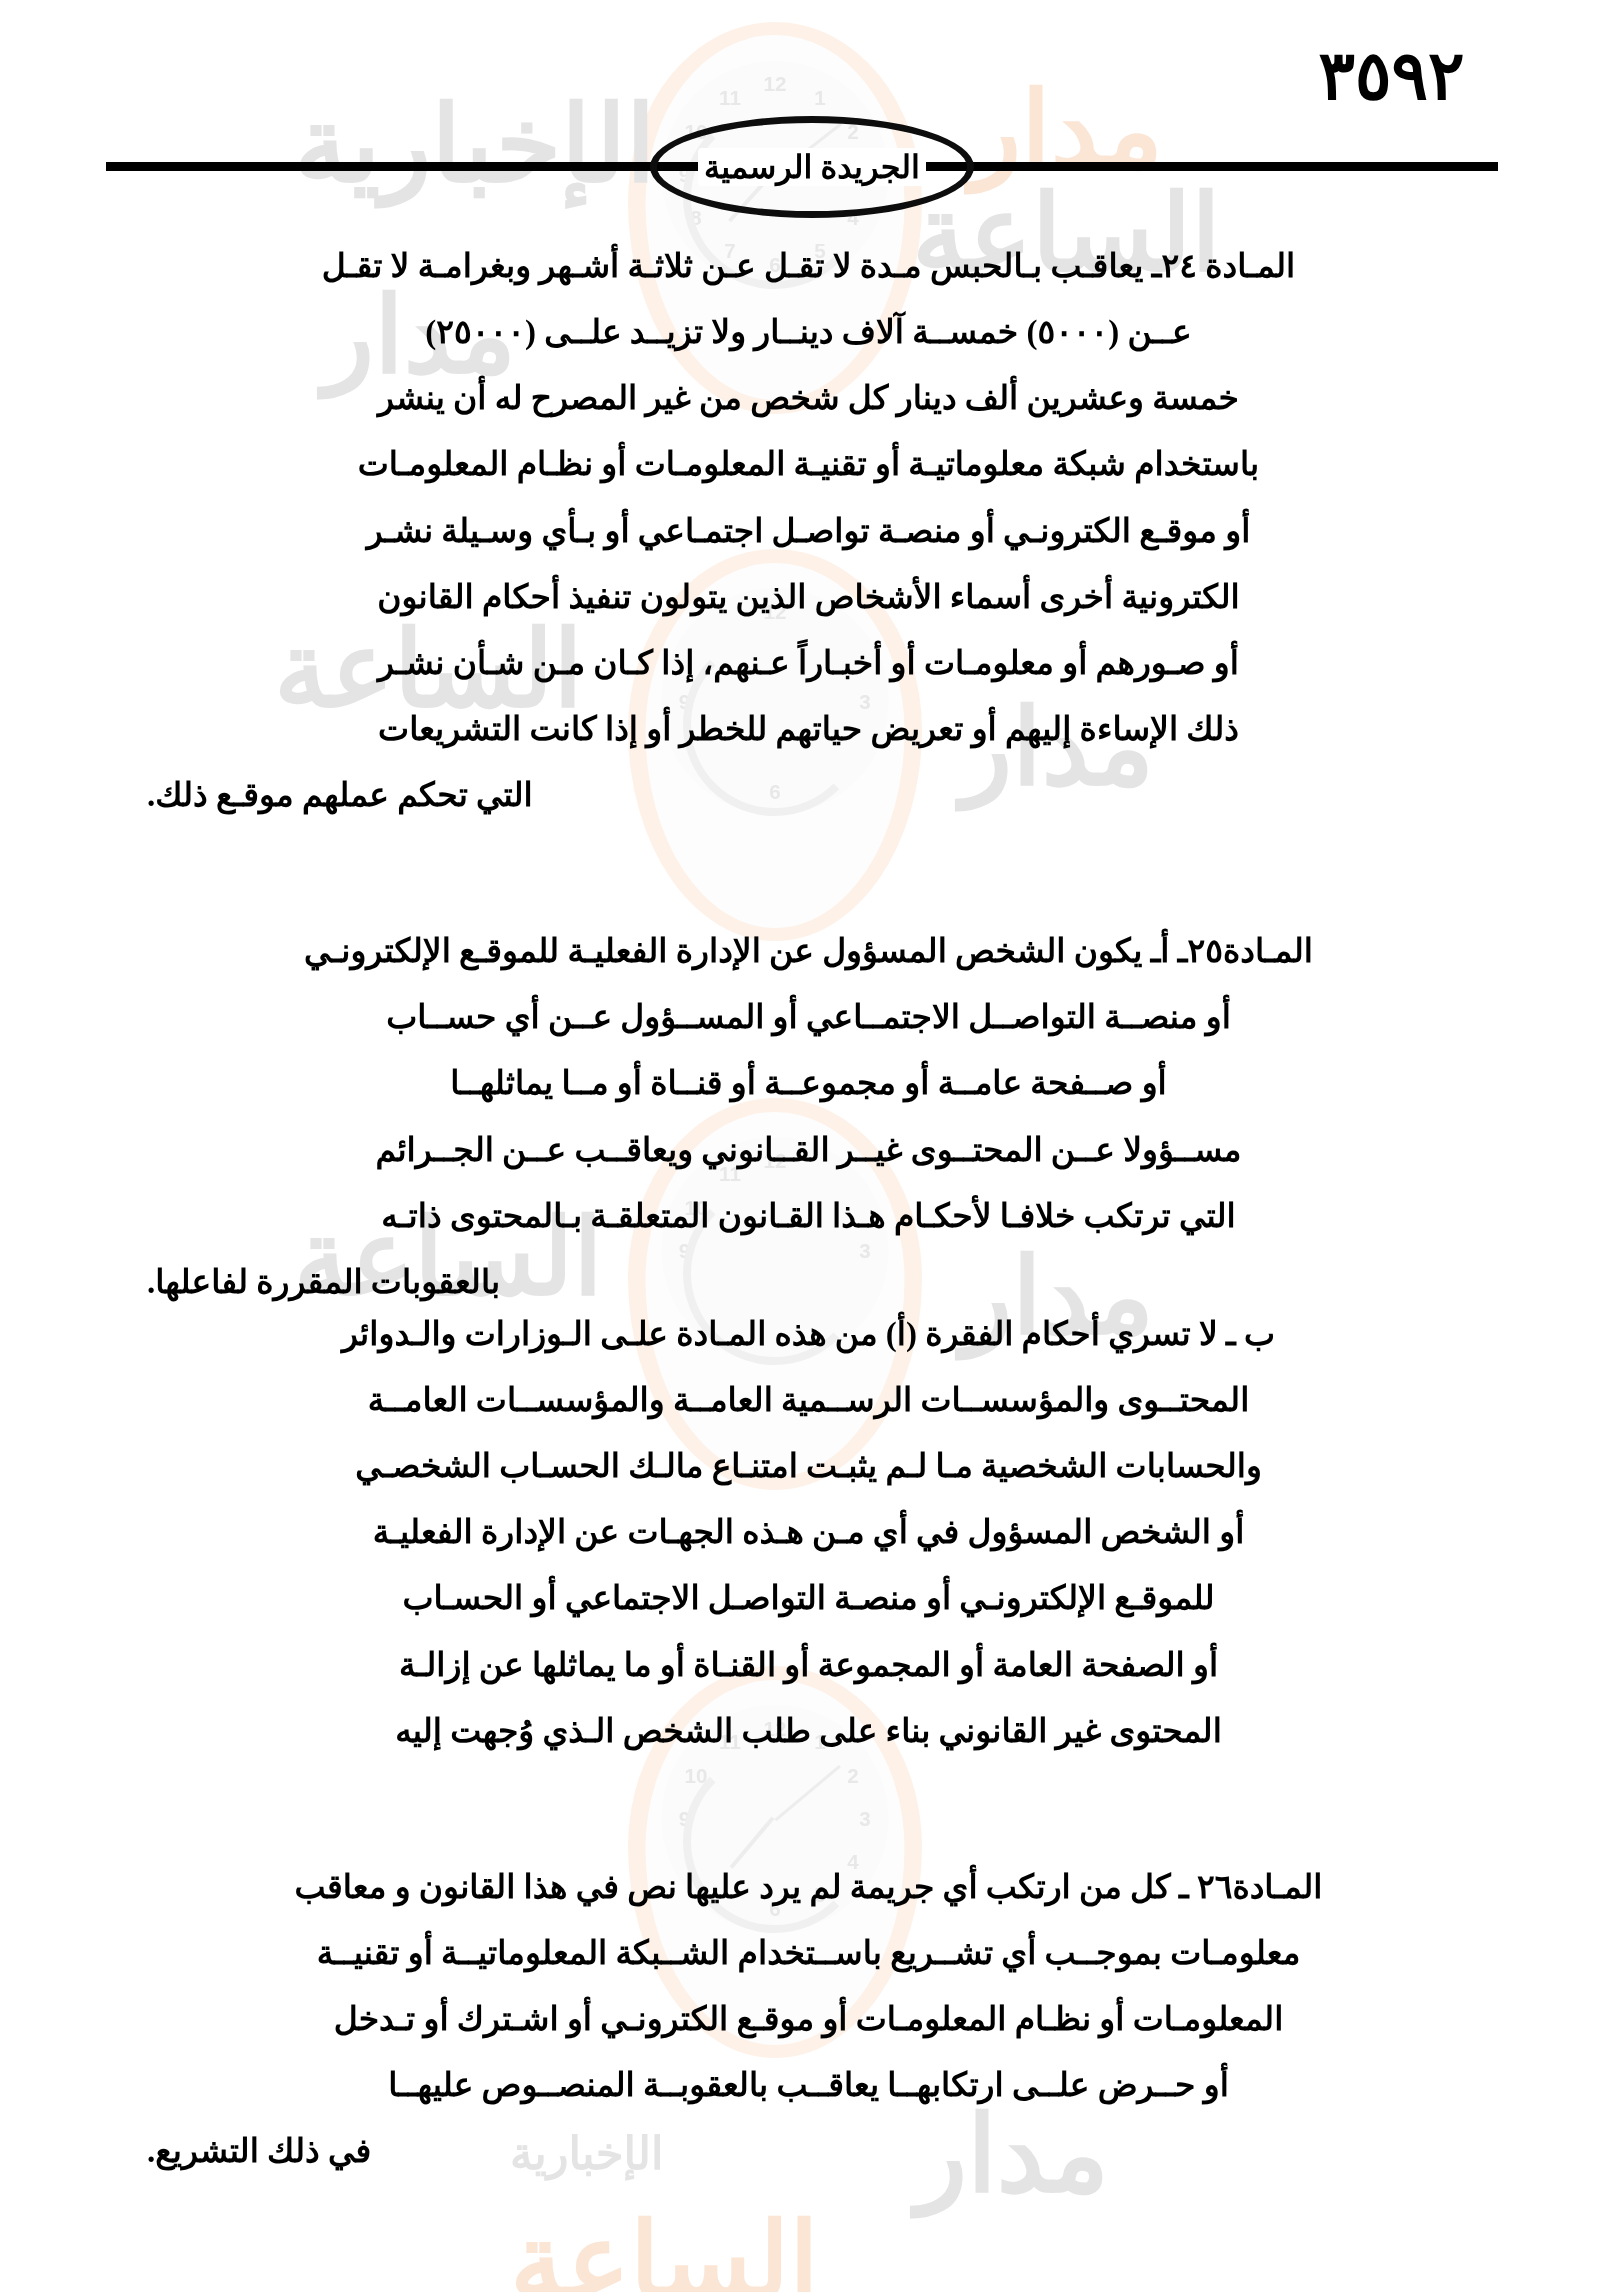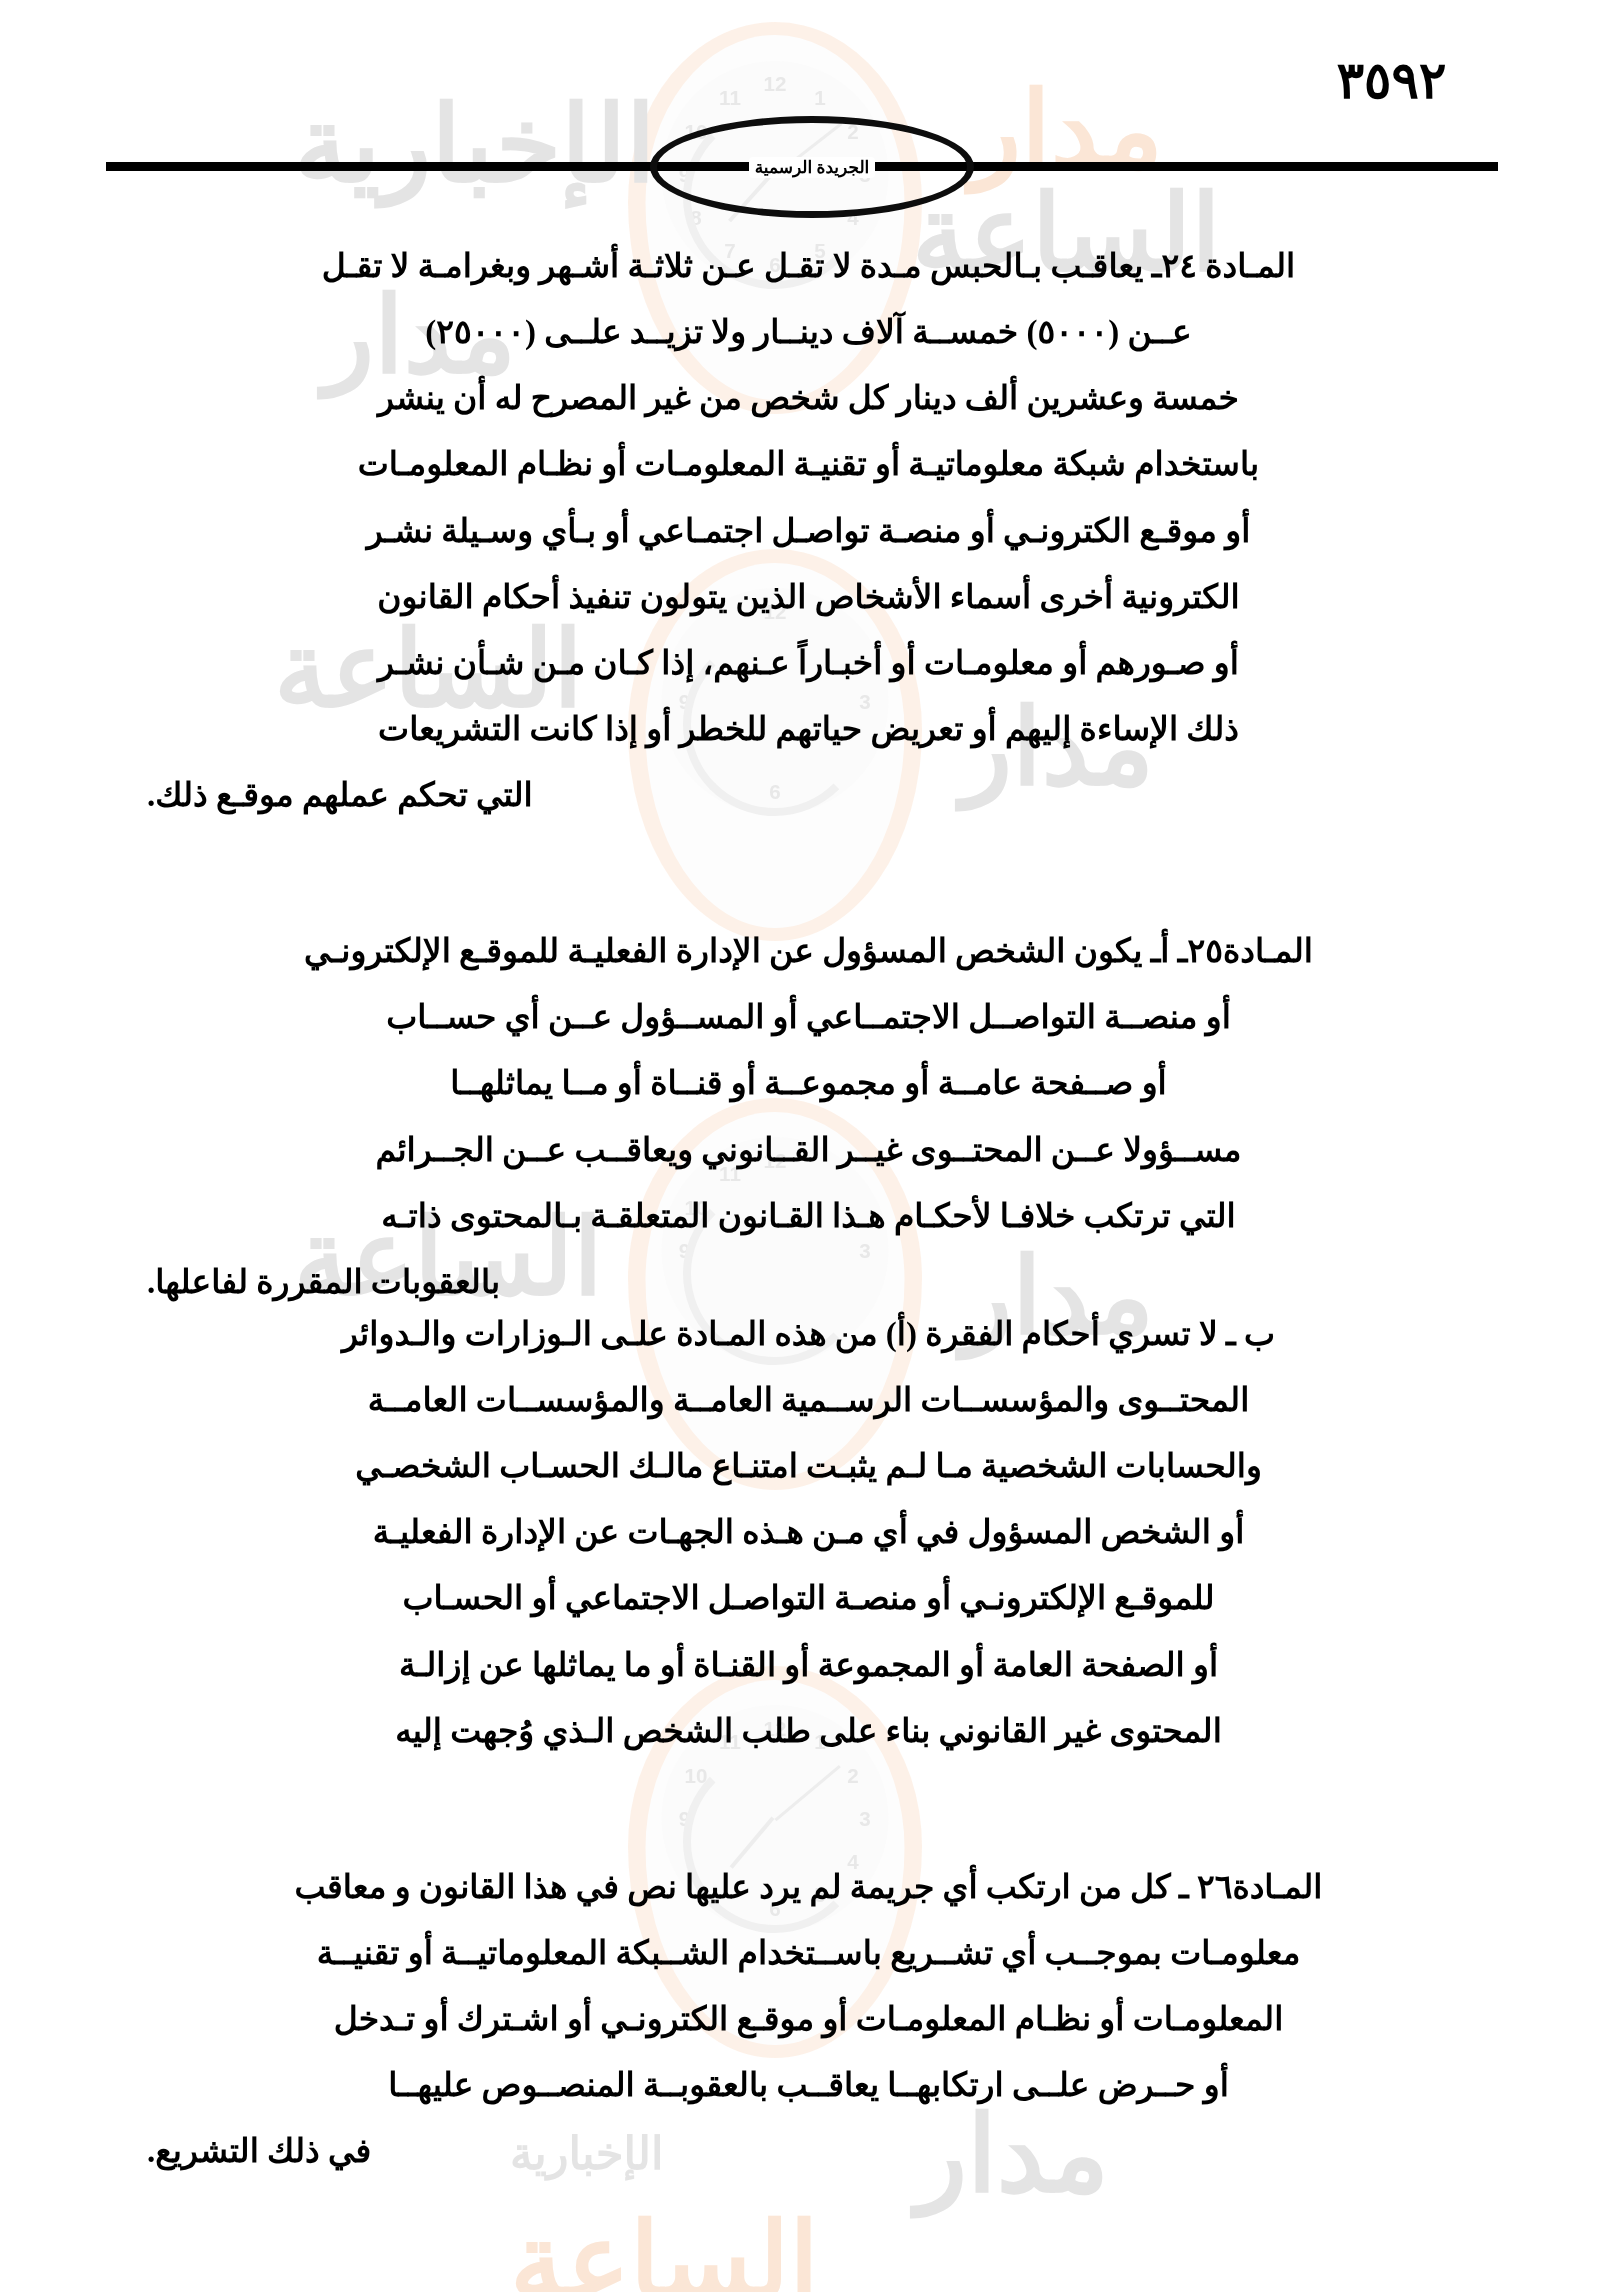--- a/index.html
+++ b/index.html
@@ -94,27 +94,27 @@
   
   .page {
     position: relative;
     z-index: 2;
     width: 1621px;
     height: 2293px;
   }
 
   .page-number {
     position: absolute;
-    top: 51px;
+    top: 36px;
     left: 1274px;
     width: 235px;
     text-align: center;
     font-family: "Liberation Serif", serif;
     font-weight: 700;
-    font-size: 51px;
+    font-size: 68px;
     letter-spacing: 2.9px;
   }
 
   .header-rule {
     position: absolute;
     top: 162px;
     left: 106px;
     width: 1392px;
     height: 8.8px;
     background: #000;
@@ -129,21 +129,21 @@
     border: 7.8px solid #0d0d0d;
     border-radius: 50%;
     background: transparent;
     display: flex;
     align-items: center;
     justify-content: center;
   }
   .gazette-oval .oval-label {
     font-family: "Liberation Serif", serif;
     font-weight: 700;
-    font-size: 17px;
+    font-size: 32px;
     color: #000;
     background: #ffffff;
     padding: 0 5.9px;
     border-radius: 3.9px;
   }
 
   .content {
     position: absolute;
     top: 240px;
     left: 147px;

